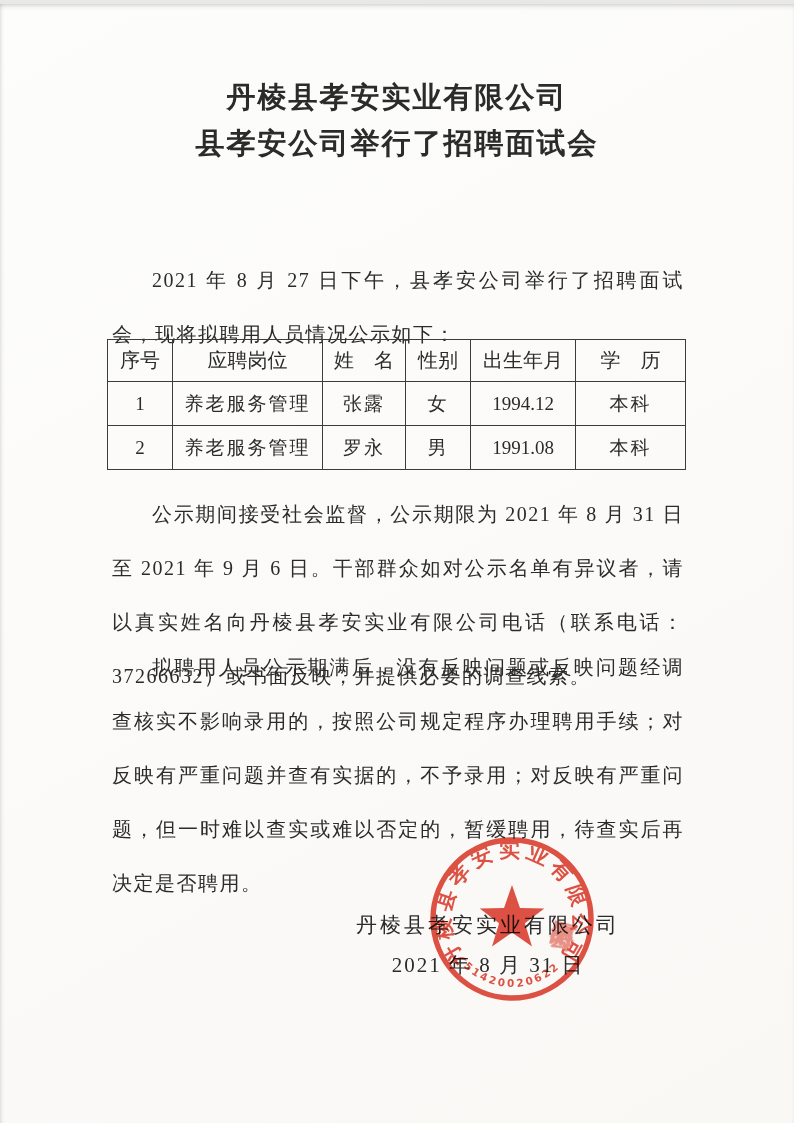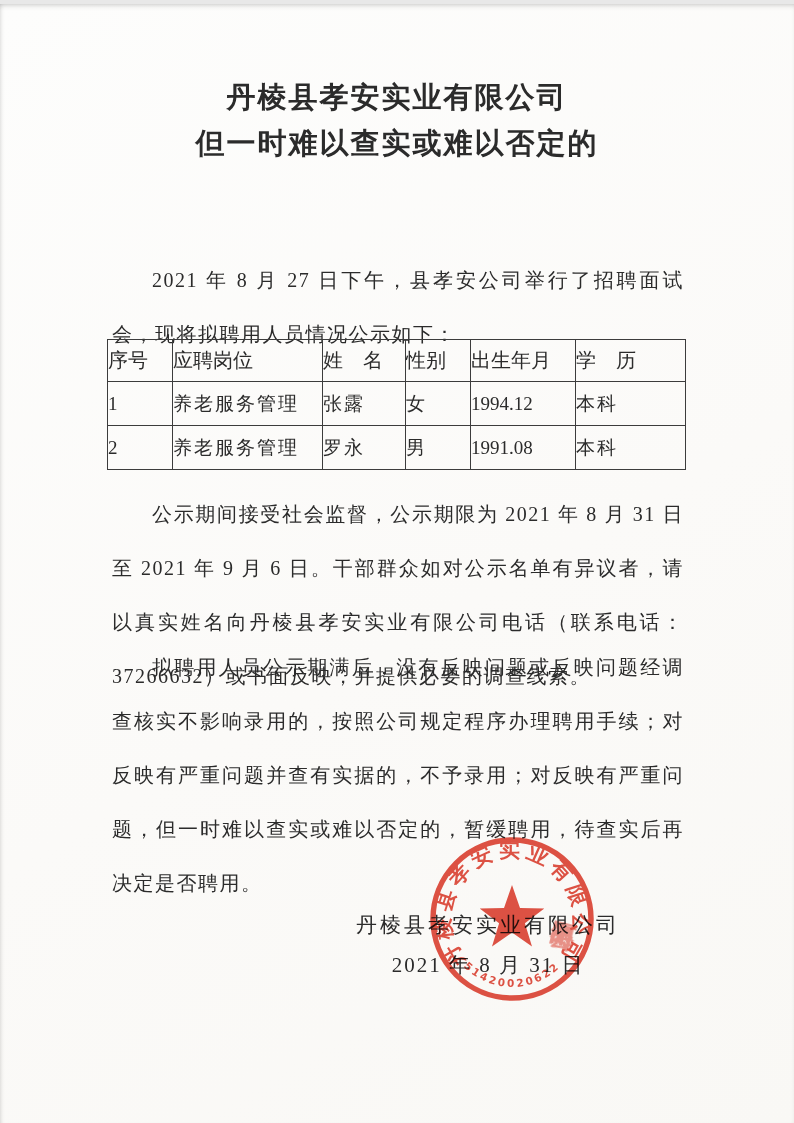--- a/index.html
+++ b/index.html
@@ -28,21 +28,21 @@
   .para-1{top:249px;}
   .para-2{top:483px;}
   .para-3{top:636px;}
   table.roster{
     position:absolute;top:335px;left:107px;
     width:578px;border-collapse:collapse;table-layout:fixed;
     font-size:19px;
   }
   table.roster th,table.roster td{
     border:1.6px solid #3c3c3c;
-    text-align:left;vertical-align:middle;
+    text-align:center;vertical-align:middle;
     padding:0;font-weight:400;
   }
   table.roster thead tr{height:42px;}
   table.roster tbody tr{height:44px;}
   table.roster th{font-size:20px;}
   table.roster td{letter-spacing:2px;}
   table.roster td.num{letter-spacing:0;}
   .signature{
     position:absolute;top:901px;left:313px;width:350px;
     text-align:center;font-size:21px;line-height:40px;letter-spacing:3px;
@@ -73,21 +73,21 @@
     filter:blur(.4px);
   }
 </style>
 </head>
 <body>
 
 <div class="page">
 
   <div class="title">
     <div>丹棱县孝安实业有限公司</div>
-    <div>但一时难以查实或难以否定的</div>
+    <div>县孝安公司举行了招聘面试会</div>
   </div>
 
   <div class="para para-1">2021 年 8 月 27 日下午，县孝安公司举行了招聘面试会，现将拟聘用人员情况公示如下：</div>
 
   <table class="roster">
     <colgroup>
       <col style="width:65px">
         <col style="width:150px">
         <col style="width:83px">
       <col style="width:65px">

